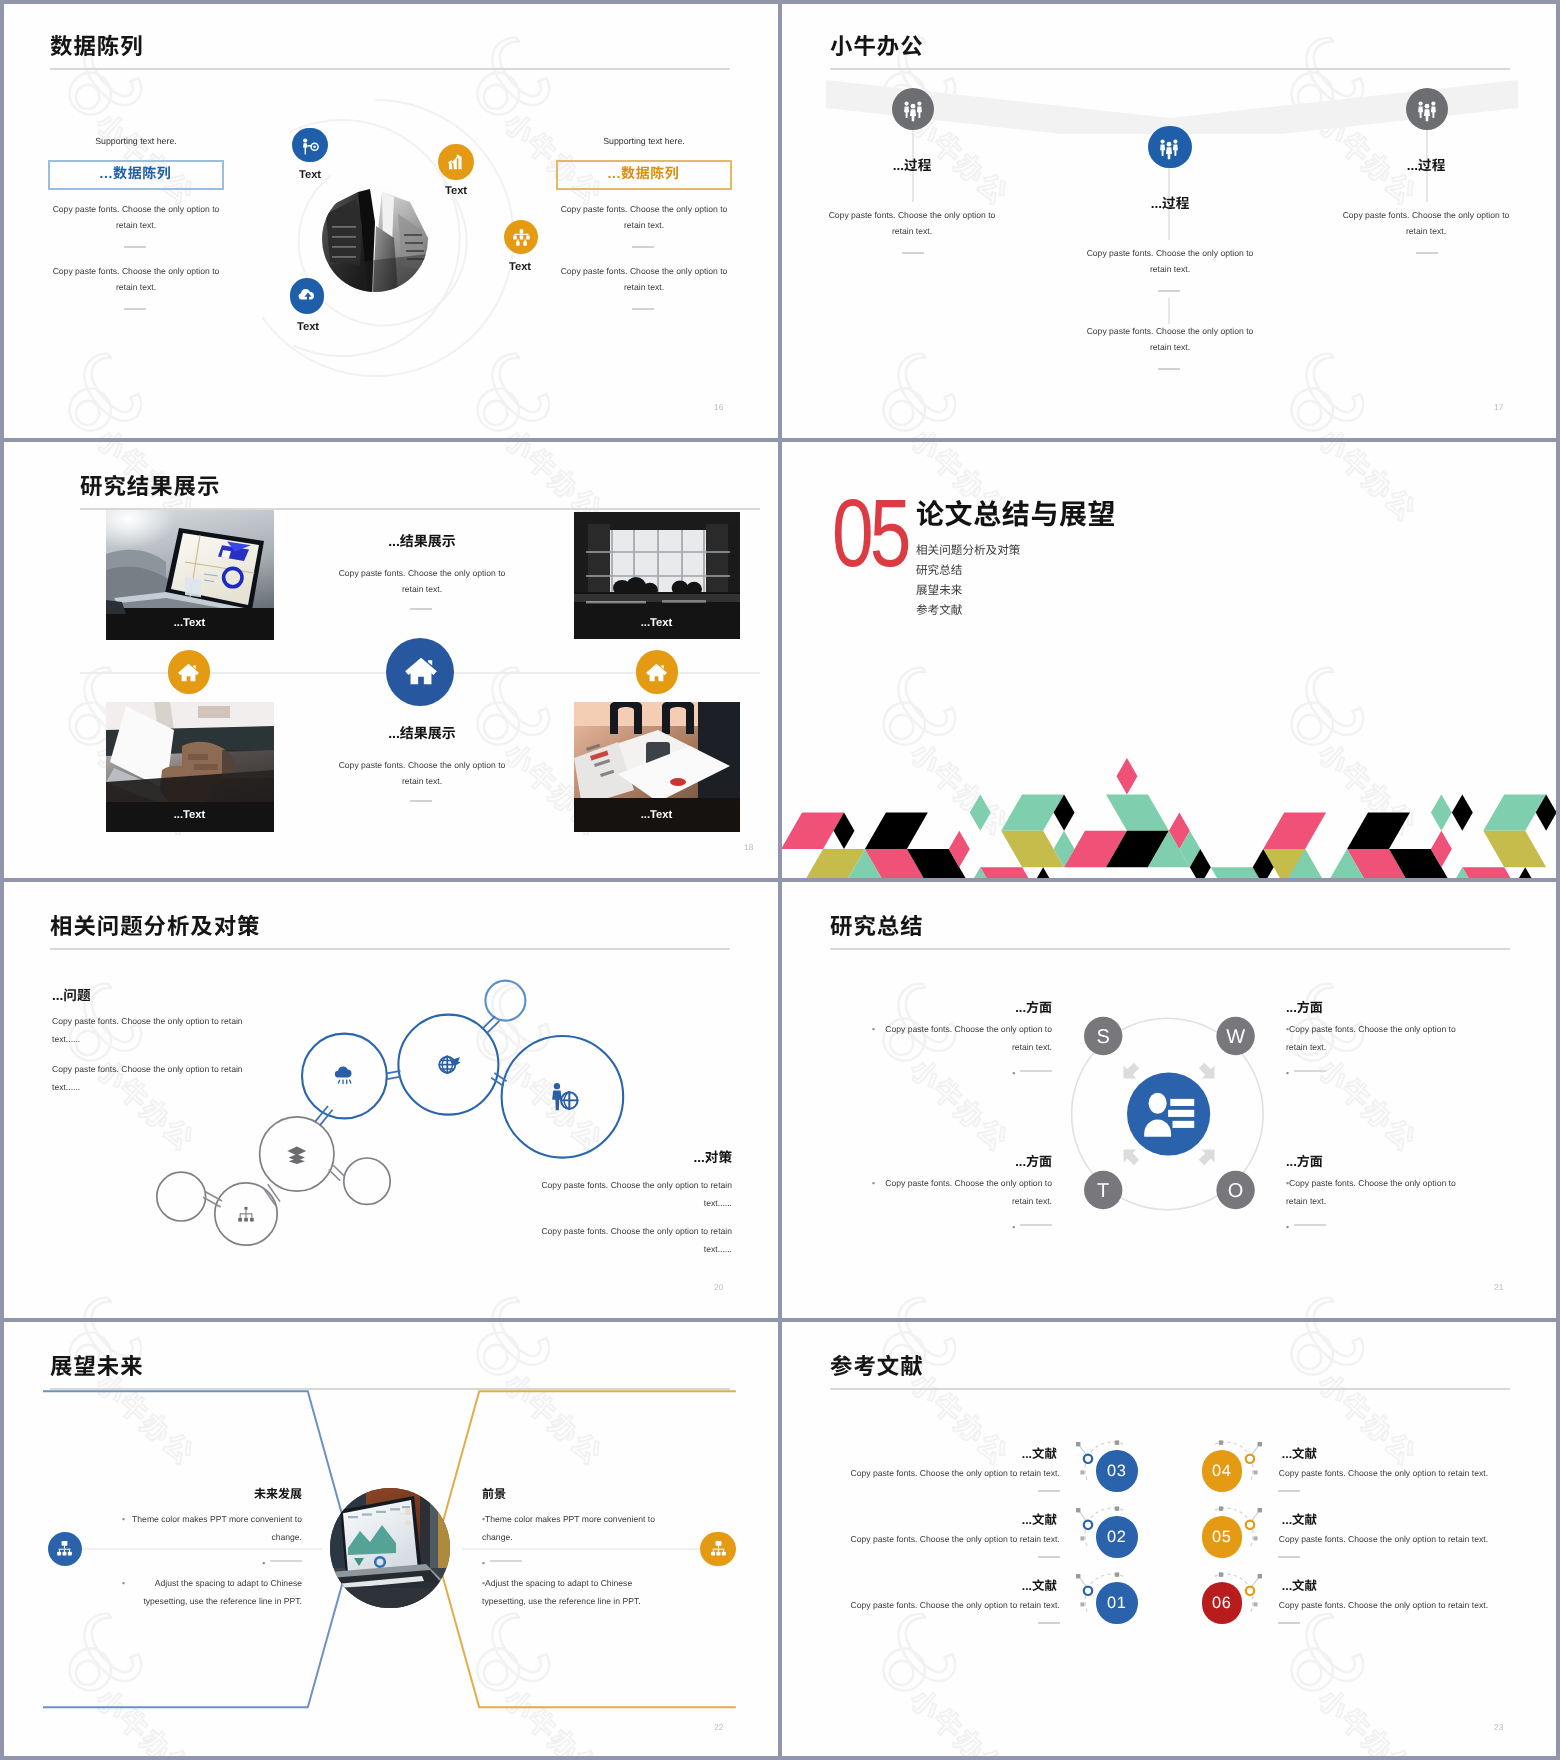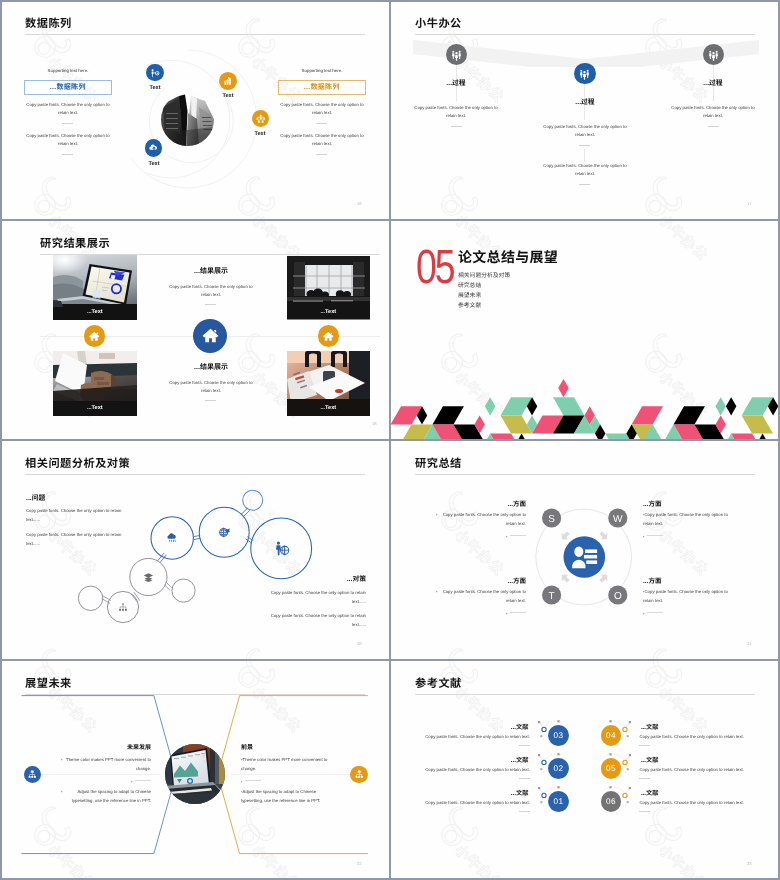--- a/index.html
+++ b/index.html
@@ -796,21 +796,21 @@
           <g transform="translate(40,0) scale(-1,1)">
             <path d="M5.6 9.5 A14.5 14.5 0 0 1 24 3.2" fill="none" stroke="#d3d3d3" stroke-width="0.6" stroke-dasharray="1.6 1.6"></path>
             <path d="M4.7 13 A14.5 14.5 0 0 0 5.6 21" fill="none" stroke="#d3d3d3" stroke-width="0.6" stroke-dasharray="1.6 1.6"></path>
             <path d="M1.4 3.4 L5.3 8.4" stroke="#cfcfcf" stroke-width="0.55" fill="none"></path>
             <rect x="0" y="2" width="2.2" height="2.2" fill="#9a9a9a"></rect>
             <rect x="19.4" y="1.2" width="2.2" height="2.2" fill="#9a9a9a"></rect>
             <rect x="2.2" y="16.2" width="2" height="2" fill="#b0b0b0"></rect>
             <circle cx="6" cy="10.4" r="2.1" fill="#fff" stroke="#e59a14" stroke-width="1.1"></circle>
           </g>
         </svg>
-        <div class="nodec" style="left: 209.5px; top: 130px; width: 20.8px; height: 20.8px; background: #737373; color: rgb(255, 255, 255); font-size: 8.2px; letter-spacing: 0.4px;">06</div>
+        <div class="nodec" style="left: 209.5px; top: 130px; width: 20.8px; height: 20.8px; background: #b91c1c; color: rgb(255, 255, 255); font-size: 8.2px; letter-spacing: 0.4px;">06</div>
         <div style="position: absolute; top: 126.8px; width: 110px; font-size: 6.2px; font-weight: 700; color: rgb(20, 20, 20); left: 249.9px; text-align: left;">...文献</div>
         <div style="position: absolute; top: 137.9px; width: 112px; font-size: 4.3px; color: rgb(58, 58, 58); line-height: 1.9; left: 248.4px; text-align: left;">Copy paste fonts. Choose the only option to retain text.</div>
         <div class="minidash" style="left: 248.4px; top: 150.4px;"></div>
       </div>
     <div class="pgnum" style="left:356px;top:200px;">23</div>
   </div>
 
   <div id="wm">
       <div class="wmu" style="left: 31px; top: 18px;">
         <div class="logo"><svg viewBox="0 0 40 44" width="40" height="44" aria-hidden="true">

